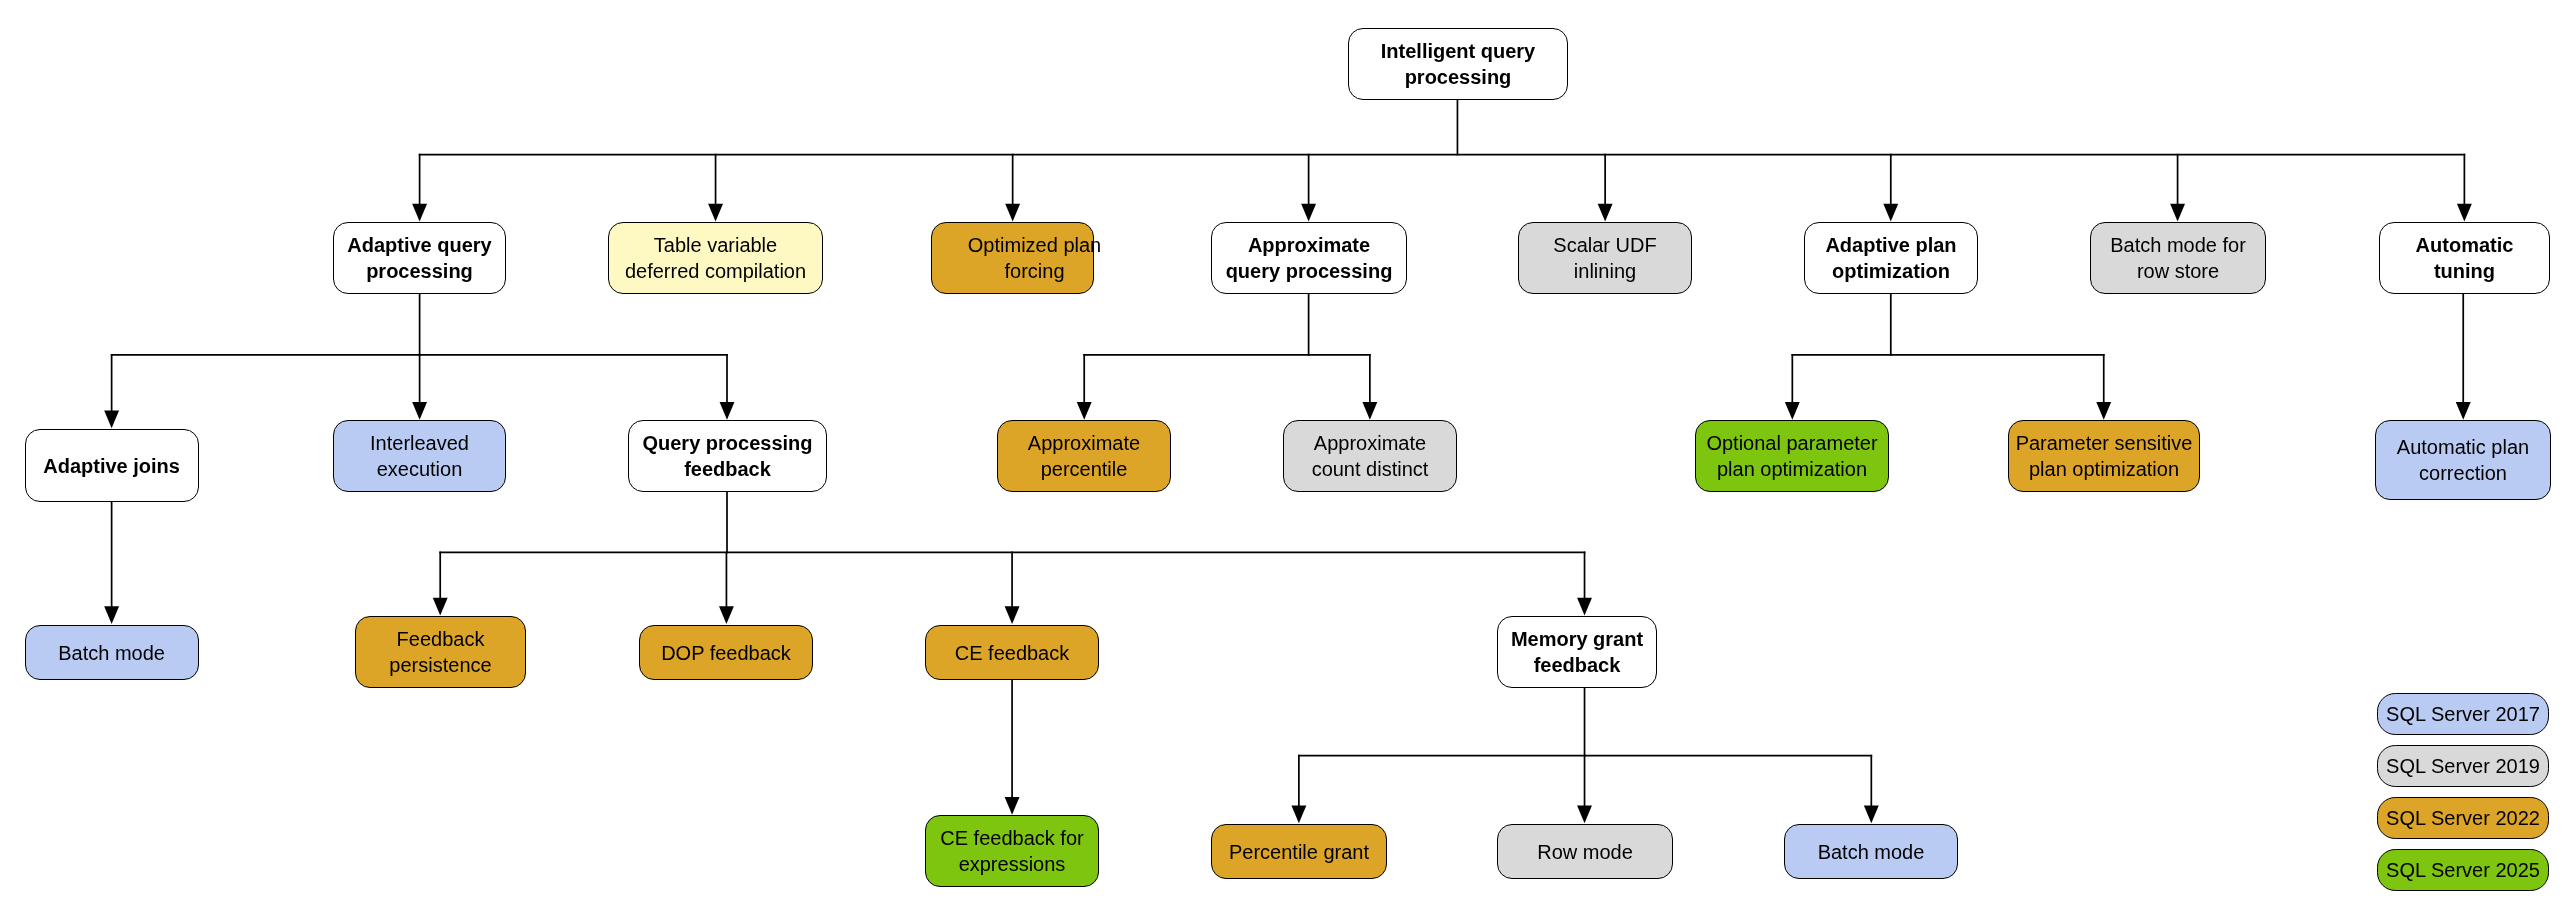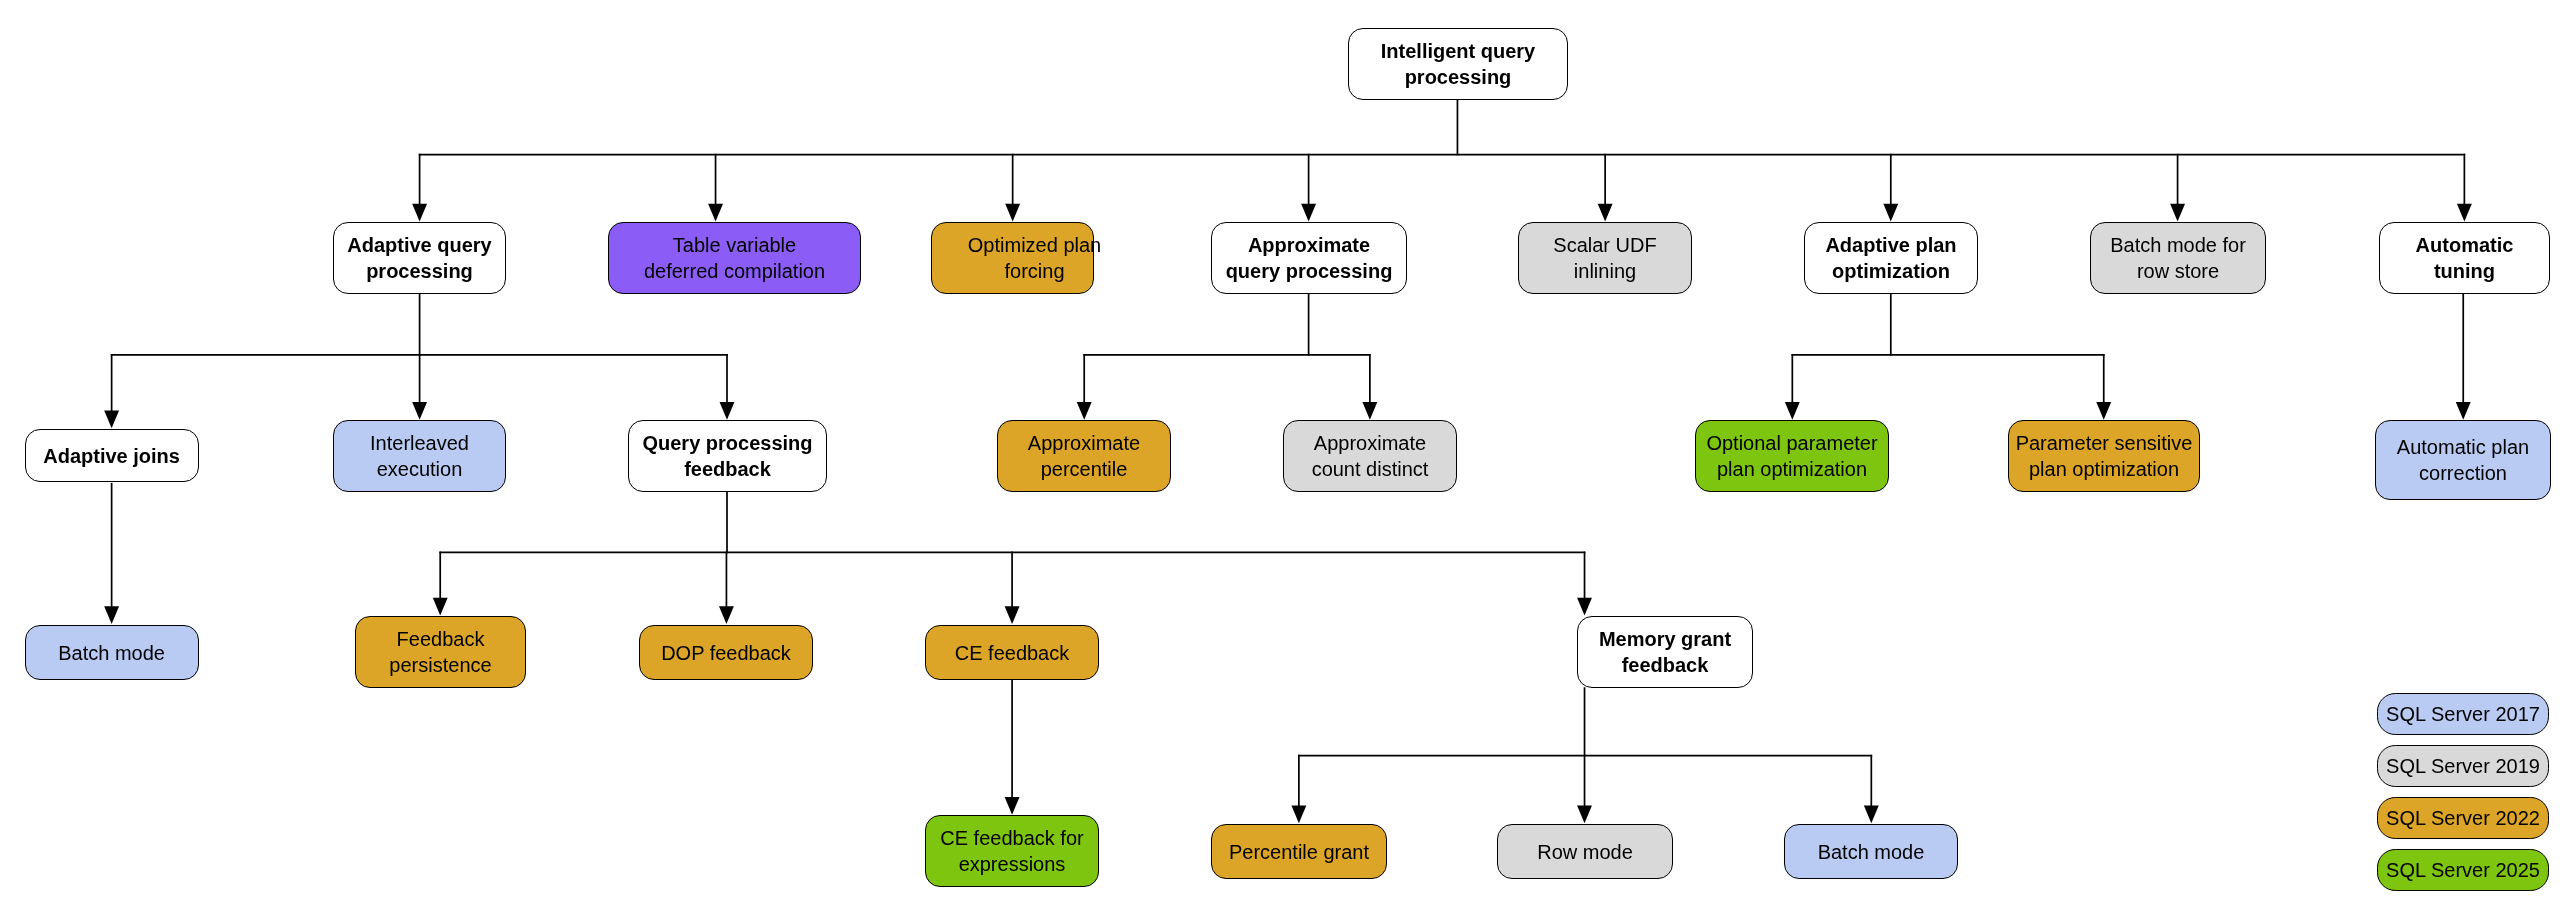--- a/index.html
+++ b/index.html
@@ -89,21 +89,21 @@
     </svg>
   <div id="nodes">
       <div class="node bold" style="left: 1348px; top: 28px; width: 220px; height: 72px; background: rgb(255, 255, 255);">
         <div class="node-label">Intelligent query
 processing</div>
       </div>
       <div class="node bold" style="left: 333px; top: 222px; width: 173px; height: 72px; background: rgb(255, 255, 255);">
         <div class="node-label">Adaptive query
 processing</div>
       </div>
-      <div class="node" style="left: 608px; top: 222px; width: 253px; height: 72px; background: #8b5cf6;">
+      <div class="node" style="left: 608px; top: 222px; width: 215px; height: 72px; background: #fef9c3;">
         <div class="node-label">Table variable
 deferred compilation</div>
       </div>
       <div class="node" style="left: 931px; top: 222px; width: 163px; height: 72px; background: rgb(220, 165, 40); padding-left: 44px;">
         <div class="node-label">Optimized plan
 forcing</div>
       </div>
       <div class="node bold" style="left: 1211px; top: 222px; width: 196px; height: 72px; background: rgb(255, 255, 255);">
         <div class="node-label">Approximate
 query processing</div>
@@ -117,21 +117,21 @@
 optimization</div>
       </div>
       <div class="node" style="left: 2090px; top: 222px; width: 176px; height: 72px; background: rgb(217, 217, 217);">
         <div class="node-label">Batch mode for
 row store</div>
       </div>
       <div class="node bold" style="left: 2379px; top: 222px; width: 171px; height: 72px; background: rgb(255, 255, 255);">
         <div class="node-label">Automatic
 tuning</div>
       </div>
-      <div class="node bold" style="left: 24.6px; top: 429px; width: 174px; height: 53px; background: rgb(255, 255, 255);">
+      <div class="node bold" style="left: 24.6px; top: 429px; width: 174px; height: 73px; background: rgb(255, 255, 255);">
         <div class="node-label">Adaptive joins</div>
       </div>
       <div class="node" style="left: 333px; top: 420px; width: 173px; height: 72px; background: rgb(185, 203, 243);">
         <div class="node-label">Interleaved
 execution</div>
       </div>
       <div class="node bold" style="left: 628px; top: 420px; width: 199px; height: 72px; background: rgb(255, 255, 255);">
         <div class="node-label">Query processing
 feedback</div>
       </div>
@@ -161,21 +161,21 @@
       <div class="node" style="left: 355px; top: 616px; width: 171px; height: 72px; background: rgb(220, 165, 40);">
         <div class="node-label">Feedback
 persistence</div>
       </div>
       <div class="node" style="left: 639px; top: 625px; width: 174px; height: 55px; background: rgb(220, 165, 40);">
         <div class="node-label">DOP feedback</div>
       </div>
       <div class="node" style="left: 925px; top: 625px; width: 174px; height: 55px; background: rgb(220, 165, 40);">
         <div class="node-label">CE feedback</div>
       </div>
-      <div class="node bold" style="left: 1577px; top: 616px; width: 176px; height: 72px; background: rgb(255, 255, 255);">
+      <div class="node bold" style="left: 1497px; top: 616px; width: 160px; height: 72px; background: rgb(255, 255, 255);">
         <div class="node-label">Memory grant
 feedback</div>
       </div>
       <div class="node" style="left: 925px; top: 815px; width: 174px; height: 72px; background: rgb(125, 197, 14);">
         <div class="node-label">CE feedback for
 expressions</div>
       </div>
       <div class="node" style="left: 1211px; top: 824px; width: 176px; height: 55px; background: rgb(220, 165, 40);">
         <div class="node-label">Percentile grant</div>
       </div>

